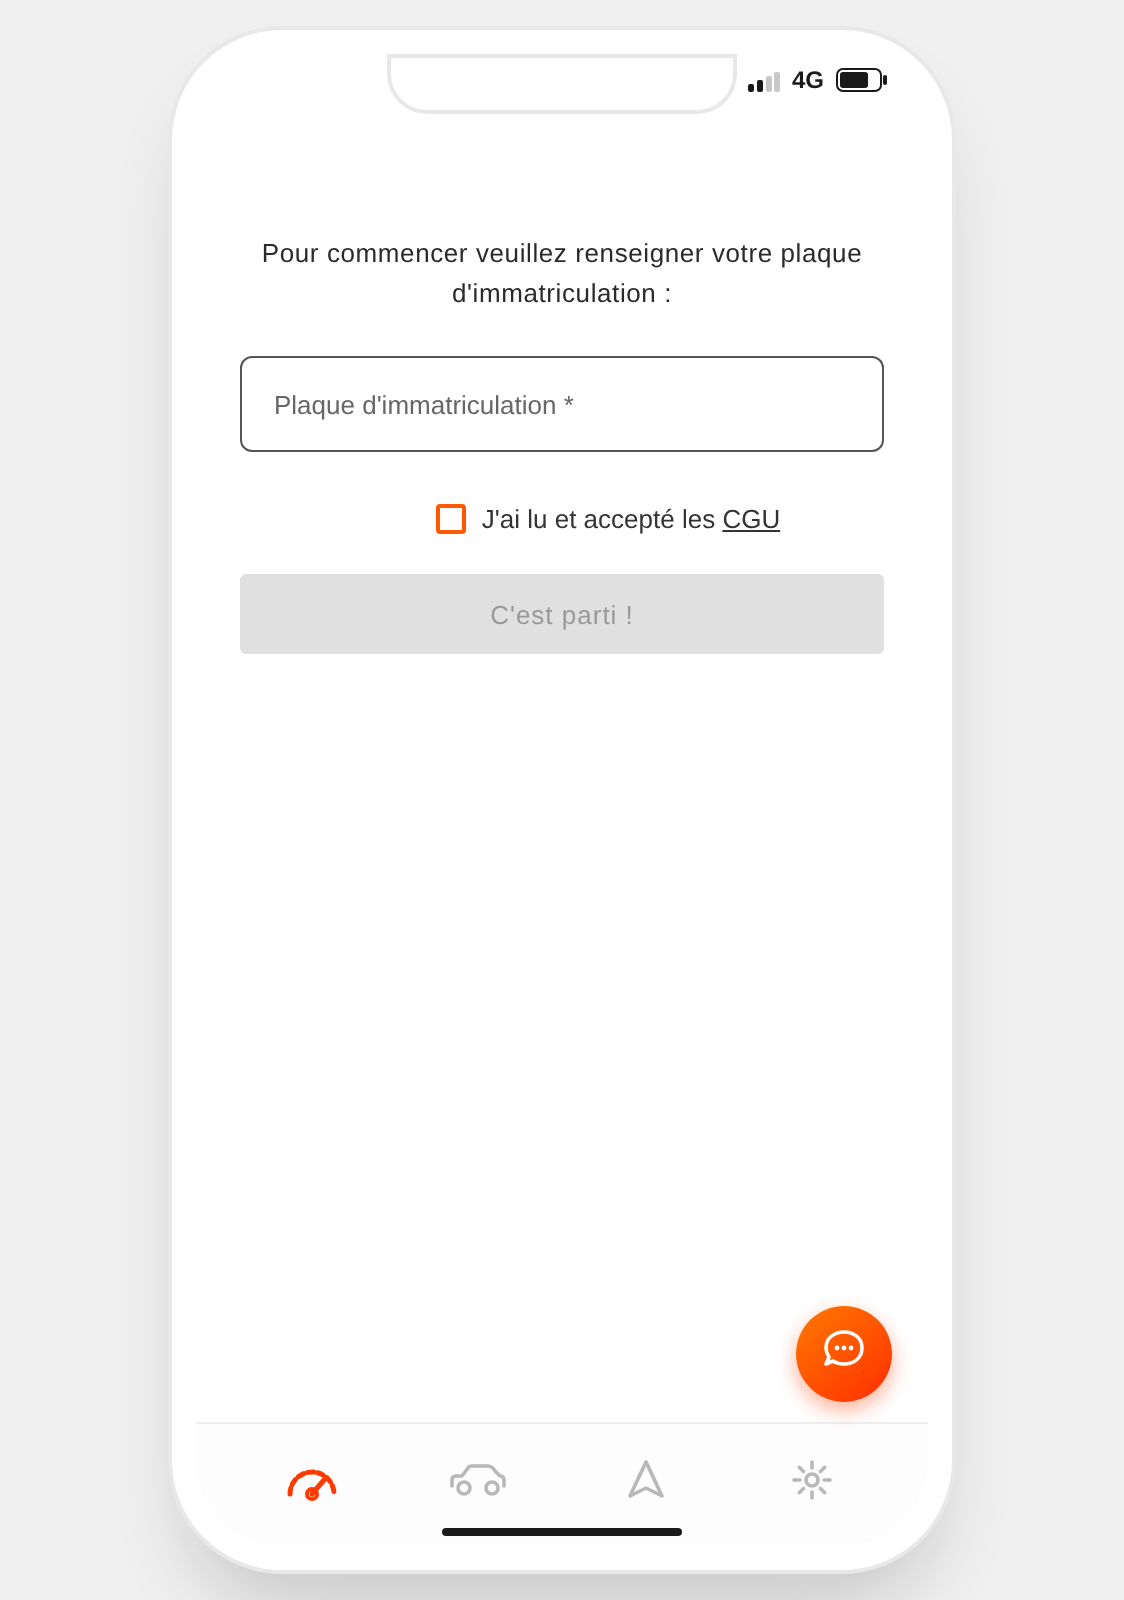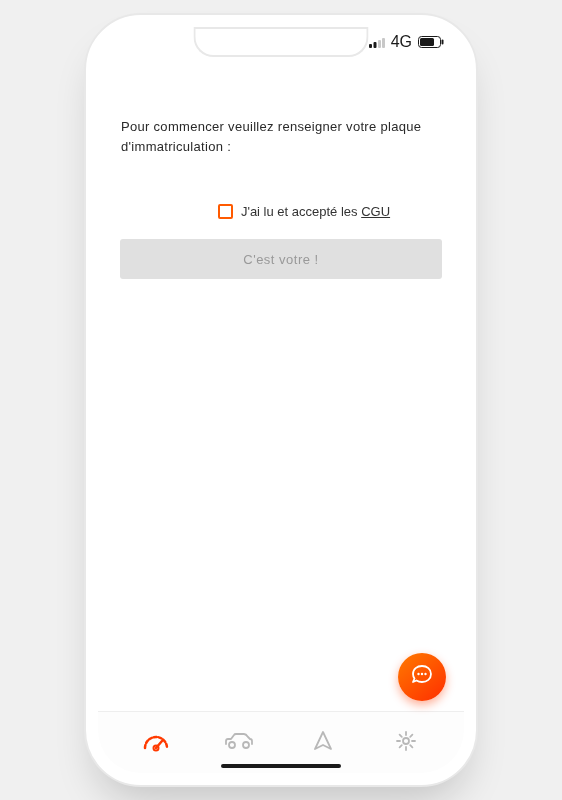--- a/index.html
+++ b/index.html
@@ -35,22 +35,22 @@
       z-index: 10;
       box-shadow: 0 0 0 2px #e8e8e8 inset;
     }
     .status-bar {
       position: absolute;
       top: 6px;
       right: 20px;
       display: flex;
       align-items: center;
       gap: 6px;
-      font-size: 16px;
-      font-weight: 400;
+      font-size: 12px;
+      font-weight: 700;
       color: #1a1a1a;
       z-index: 11;
     }
     .signal-icon svg, .battery-icon svg { display: block; }
     .screen {
       width: 100%;
       height: 100%;
       background: #fff;
       border-radius: 42px;
       display: flex;
@@ -59,20 +59,21 @@
       position: relative;
     }
     .content {
       flex: 1;
       padding: 40px 22px 0 22px;
       display: flex;
       flex-direction: column;
       align-items: center;
     }
     .instruction {
+      text-align: center;
       font-size: 13px;
       color: #2a2a2a;
       line-height: 1.5;
       letter-spacing: 0.3px;
       margin-bottom: 22px;
       max-width: 320px;
     }
     .plate-input {
       width: 100%;
       height: 48px;
@@ -186,29 +187,30 @@
         <rect x="23.5" y="3.5" width="2" height="5" rx="1" fill="#1a1a1a"></rect>
       </svg>
     </span>
   </div>
 
   <div class="screen">
 
     <div class="content">
       <p class="instruction">Pour commencer veuillez renseigner votre plaque d'immatriculation :</p>
 
+      <input type="text" class="plate-input" placeholder="Plaque d'immatriculation *" style="">
 
       <div class="cgu-row">
         <div class="cgu-checkbox"></div>
         <span class="cgu-text">
           <span>J'ai lu et accepté les </span><span class="cgu-link">CGU</span>
         </span>
       </div>
 
-      <button class="submit-btn" disabled="">C'est votre !</button>
+      <button class="submit-btn" disabled="">C'est parti !</button>
     </div>
 
     <div class="fab">
       <span>
         <svg width="26" height="26" viewBox="0 0 26 26">
           <path d="M4 12 C4 7, 8 4, 13 4 C18 4, 22 7, 22 12 C22 17, 18 20, 13 20 C11 20, 9 19.5, 7.5 18.5 L4 20 L5.5 16.5 C4.5 15, 4 13.5, 4 12 Z" fill="none" stroke="#fff" stroke-width="1.8" stroke-linejoin="round"></path>
           <circle cx="9.5" cy="12" r="1.2" fill="#fff"></circle>
           <circle cx="13" cy="12" r="1.2" fill="#fff"></circle>
           <circle cx="16.5" cy="12" r="1.2" fill="#fff"></circle>
         </svg>

